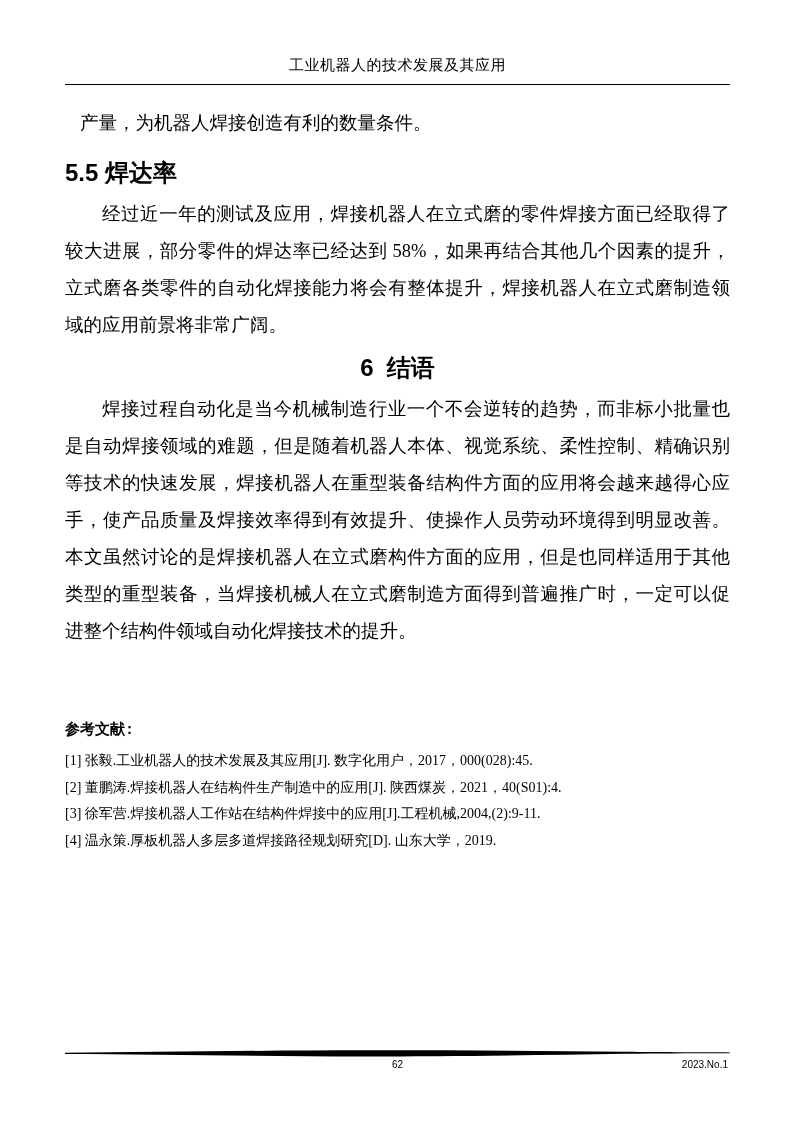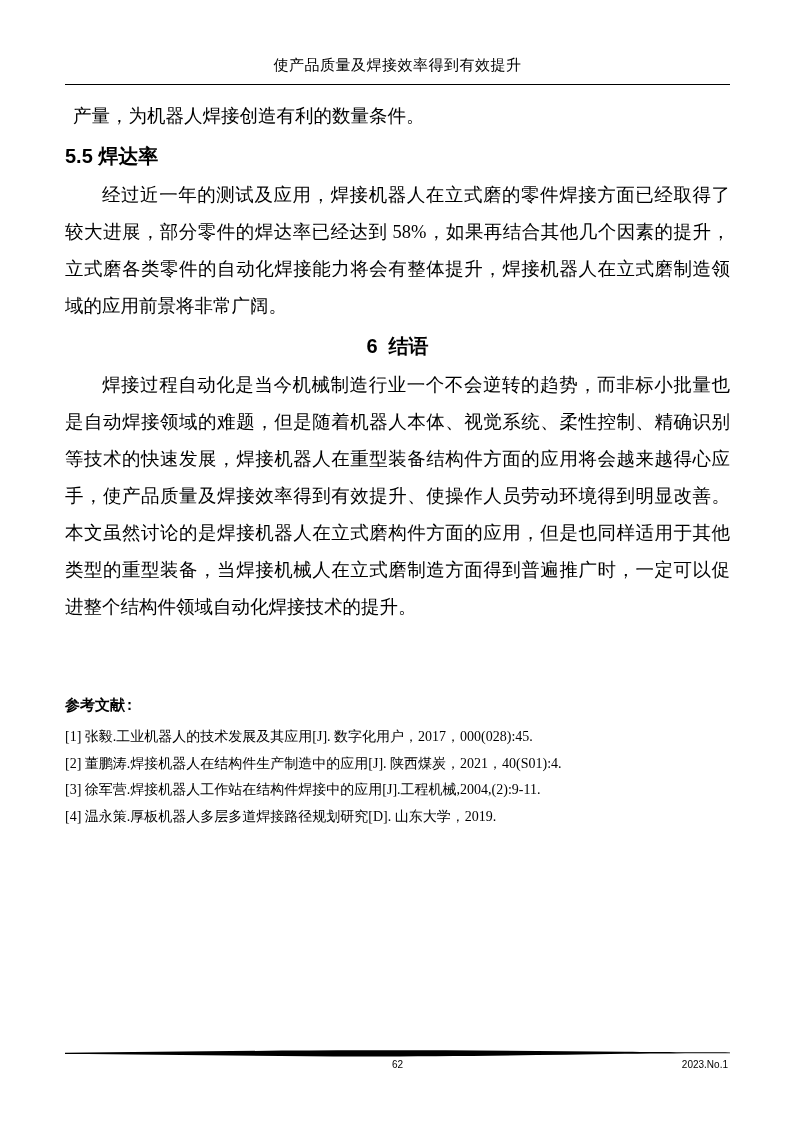--- a/index.html
+++ b/index.html
@@ -26,25 +26,25 @@
     letter-spacing: 0.5px;
   }
 
   .content {
     position: absolute;
     top: 90px; left: 65px; width: 665px;
   }
   .carryover {
     font-size: 18.5px;
     line-height: 37px;
-    margin: 8px;
+    margin: 15px;
   }
   .section-heading {
     font-family: "Liberation Sans", "DejaVu Sans", sans-serif;
-    font-size: 20px;
+    font-size: 24px;
     font-weight: bold;
     margin: 5px 0 7px 0;
     white-space: pre-wrap;
   }
   .body-para {
     font-size: 18.5px;
     line-height: 37px;
     text-align: justify;
     text-indent: 2em;
     margin: 0;
@@ -76,21 +76,21 @@
   }
   .page-number { display: block; text-align: center; }
   .issue-label { position: absolute; right: 2px; top: 0; }
 </style>
 </head>
 <body>
 
 <div class="page">
 
   <div class="header">
-    <div class="header-title">使产品质量及焊接效率得到有效提升</div>
+    <div class="header-title">工业机器人的技术发展及其应用</div>
   </div>
 
   <div class="content">
 
     <p class="carryover">产量，为机器人焊接创造有利的数量条件。</p>
 
     <h2 class="section-heading">5.5 焊达率</h2>
 
 
     <p class="body-para">经过近一年的测试及应用，焊接机器人在立式磨的零件焊接方面已经取得了较大进展，部分零件的焊达率已经达到 58%，如果再结合其他几个因素的提升，立式磨各类零件的自动化焊接能力将会有整体提升，焊接机器人在立式磨制造领域的应用前景将非常广阔。</p>

